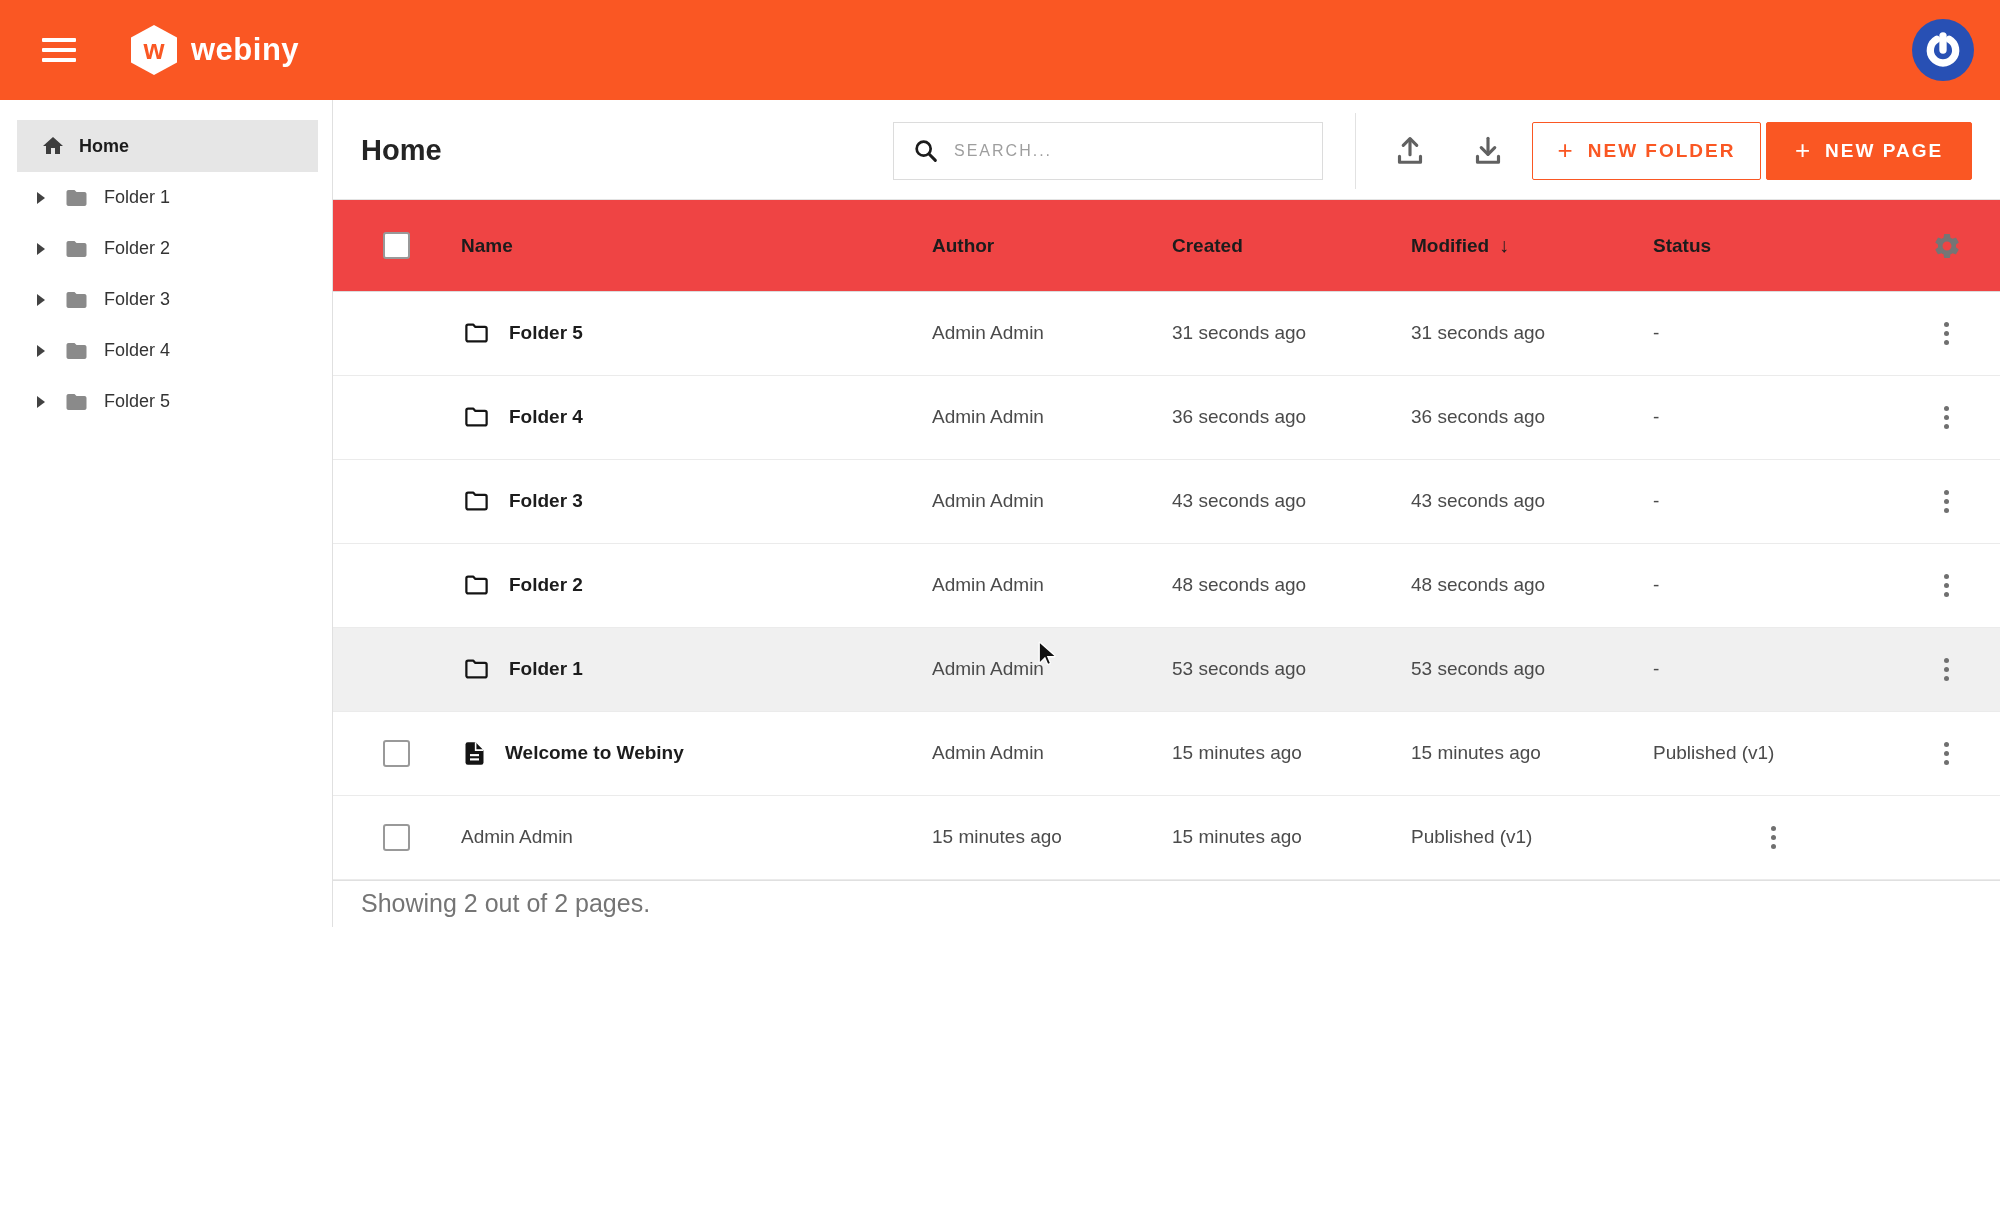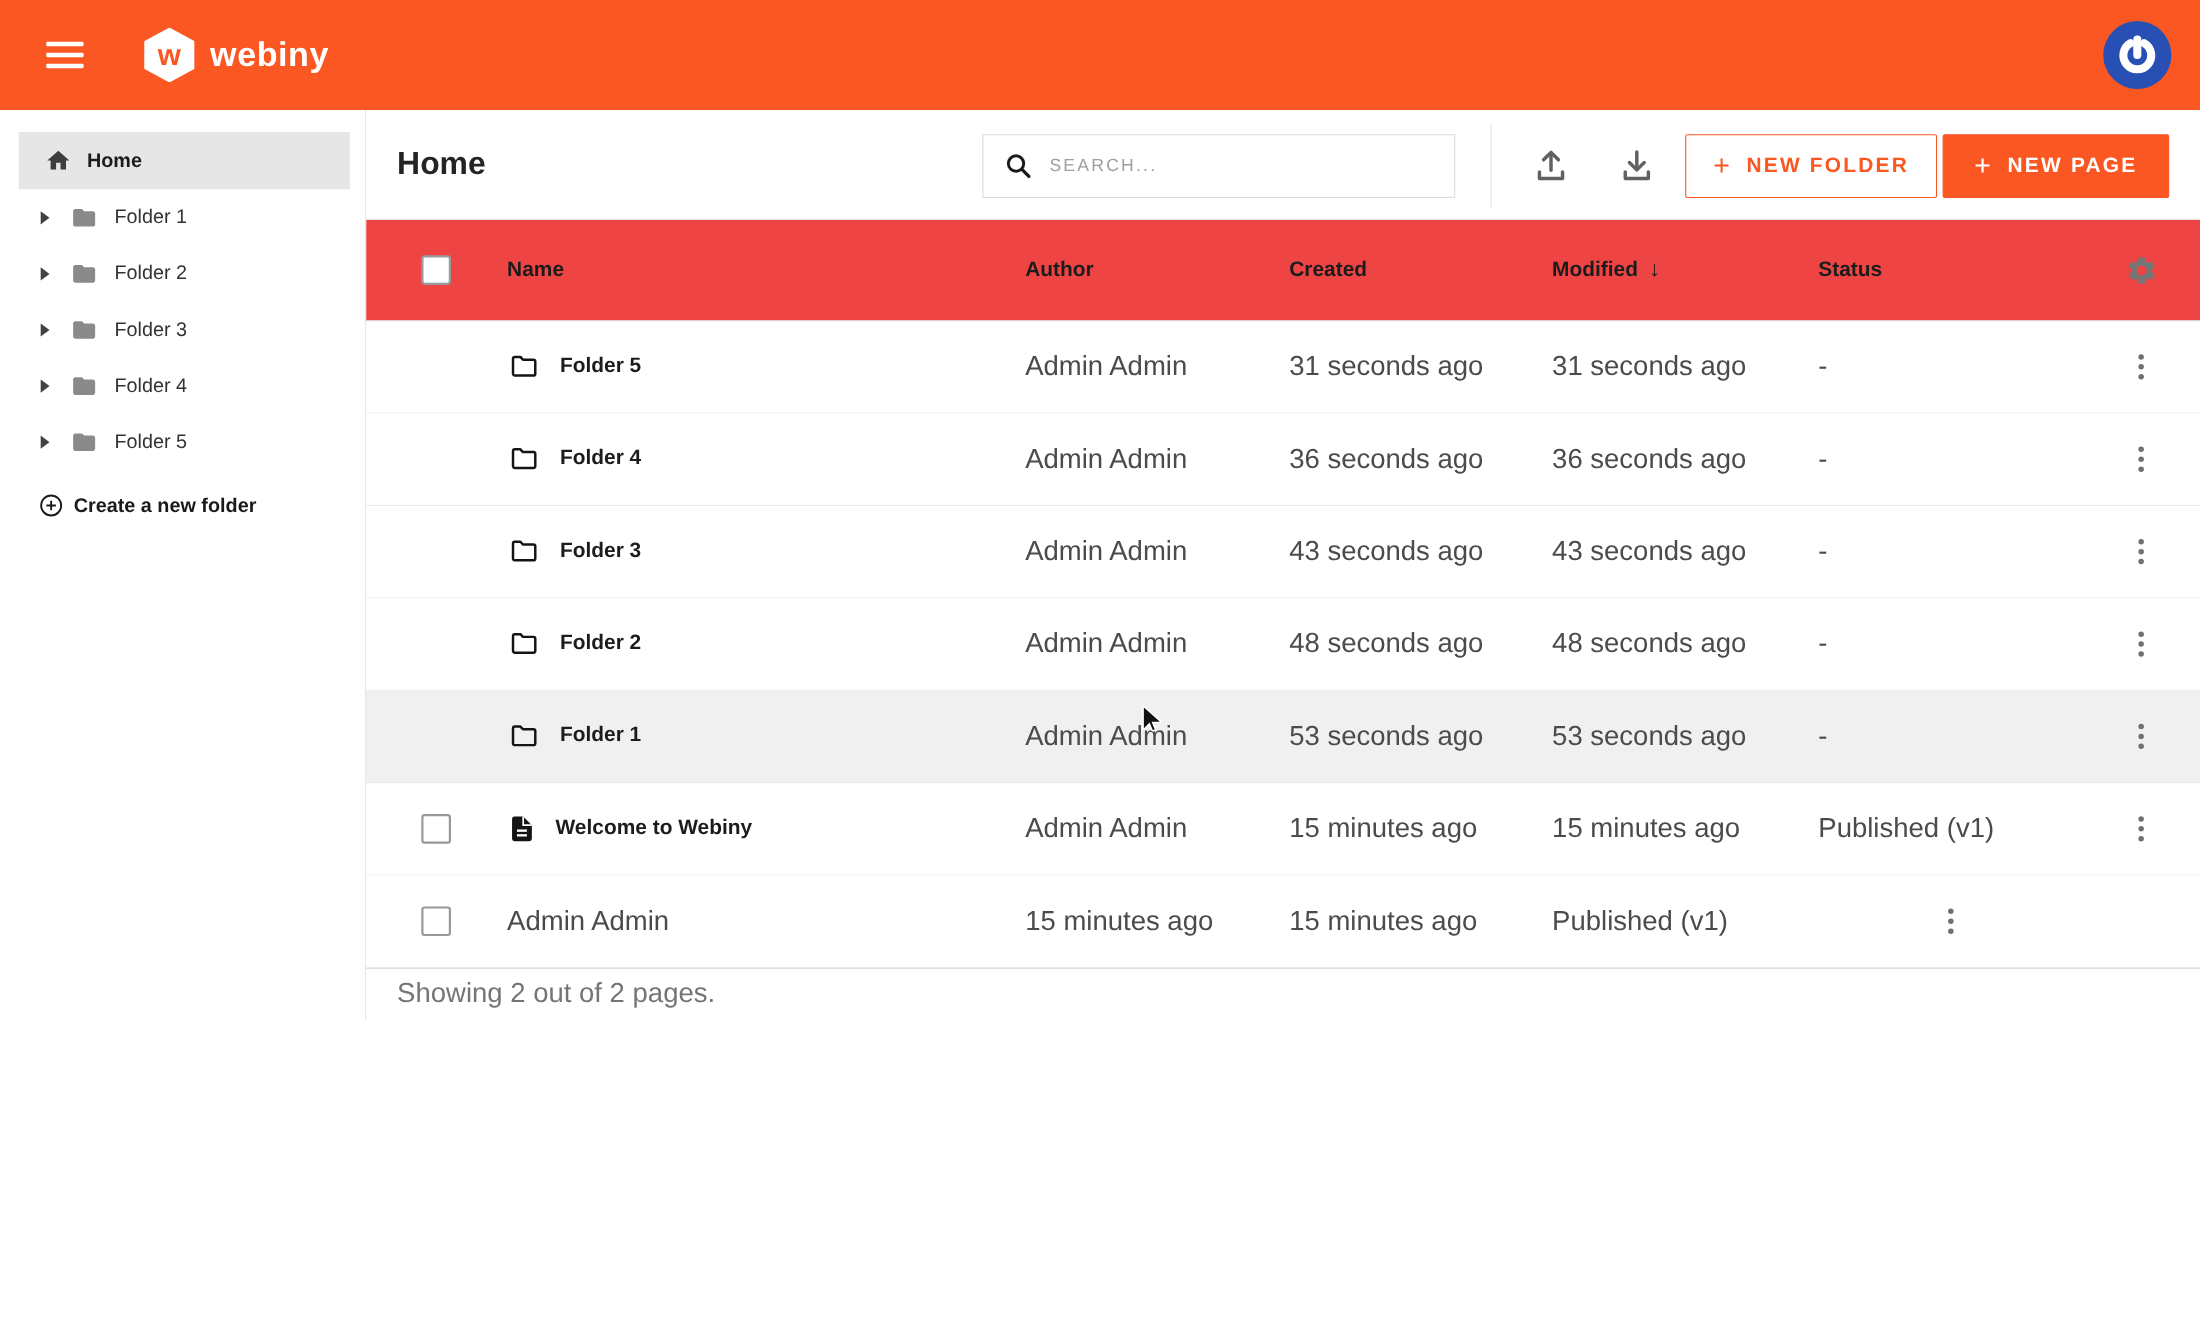--- a/index.html
+++ b/index.html
@@ -73,21 +73,21 @@
   .cell-actions { display:flex; justify-content:center; }
   .gear-btn, .kebab-btn { background:none; border:none; cursor:pointer; display:flex; align-items:center; justify-content:center;
     width:44px; height:44px; }
   .kebab { display:flex; flex-direction:column; gap:4px; }
   .kebab i { width:5px; height:5px; border-radius:50%; background:#707070; }
 
   .row { height:84px; border-bottom:1px solid #ebebeb; background:#fff; cursor:pointer; }
   .row.hovered { background:#f0f0f0; }
   .cell-name { display:flex; align-items:center; gap:17px; }
   .row-title { font-size:19px; font-weight:bold; color:#1c1c1c; }
-  .cell-meta { font-size:25px; color:#4b4b4b; }
+  .cell-meta { font-size:19px; color:#4b4b4b; }
   .row.folder .checkbox { visibility:hidden; }
 
   .empty-area { flex:1; background:#ececec; }
   .table-footer { height:48px; background:#fff; border-top:1px solid #e0e0e0; display:flex; align-items:center;
     padding-left:28px; font-size:25px; color:#757575; }
 
   
   .mouse-cursor { position:absolute; left:1033px; top:640px; width:27px; height:27px; pointer-events:none; z-index:50; }
 </style>
 </head>
@@ -164,27 +164,20 @@
     <span class="caret"></span>
     <span class="tree-folder-icon">
       <svg width="27" height="24" viewBox="0 0 24 24">
         <path d="M10 4H4c-1.1 0-2 .9-2 2v12c0 1.1.9 2 2 2h16c1.1 0 2-.9 2-2V8c0-1.1-.9-2-2-2h-8l-2-2z" fill="#8a8a8a"></path>
       </svg>
     </span>
     <span class="tree-label">Folder 5</span>
   </div>
       </div>
 
-    <div class="create-folder">
-      <svg width="23" height="23" viewBox="0 0 24 24">
-        <circle cx="12" cy="12" r="9.5" stroke="#1a1a1a" stroke-width="1.8" fill="none"></circle>
-        <path d="M12 7.5v9M7.5 12h9" stroke="#1a1a1a" stroke-width="1.8"></path>
-      </svg>
-      <span>Create a new folder</span>
-    </div>
   </aside>
 
   <main class="content">
 
     <div class="toolbar">
       <h1 class="page-title">Home</h1>
 
       <div class="search-box">
         <svg width="28" height="28" viewBox="0 0 24 24">
           <circle cx="10" cy="10" r="6" stroke="#1b1b1b" stroke-width="2.3" fill="none"></circle>

